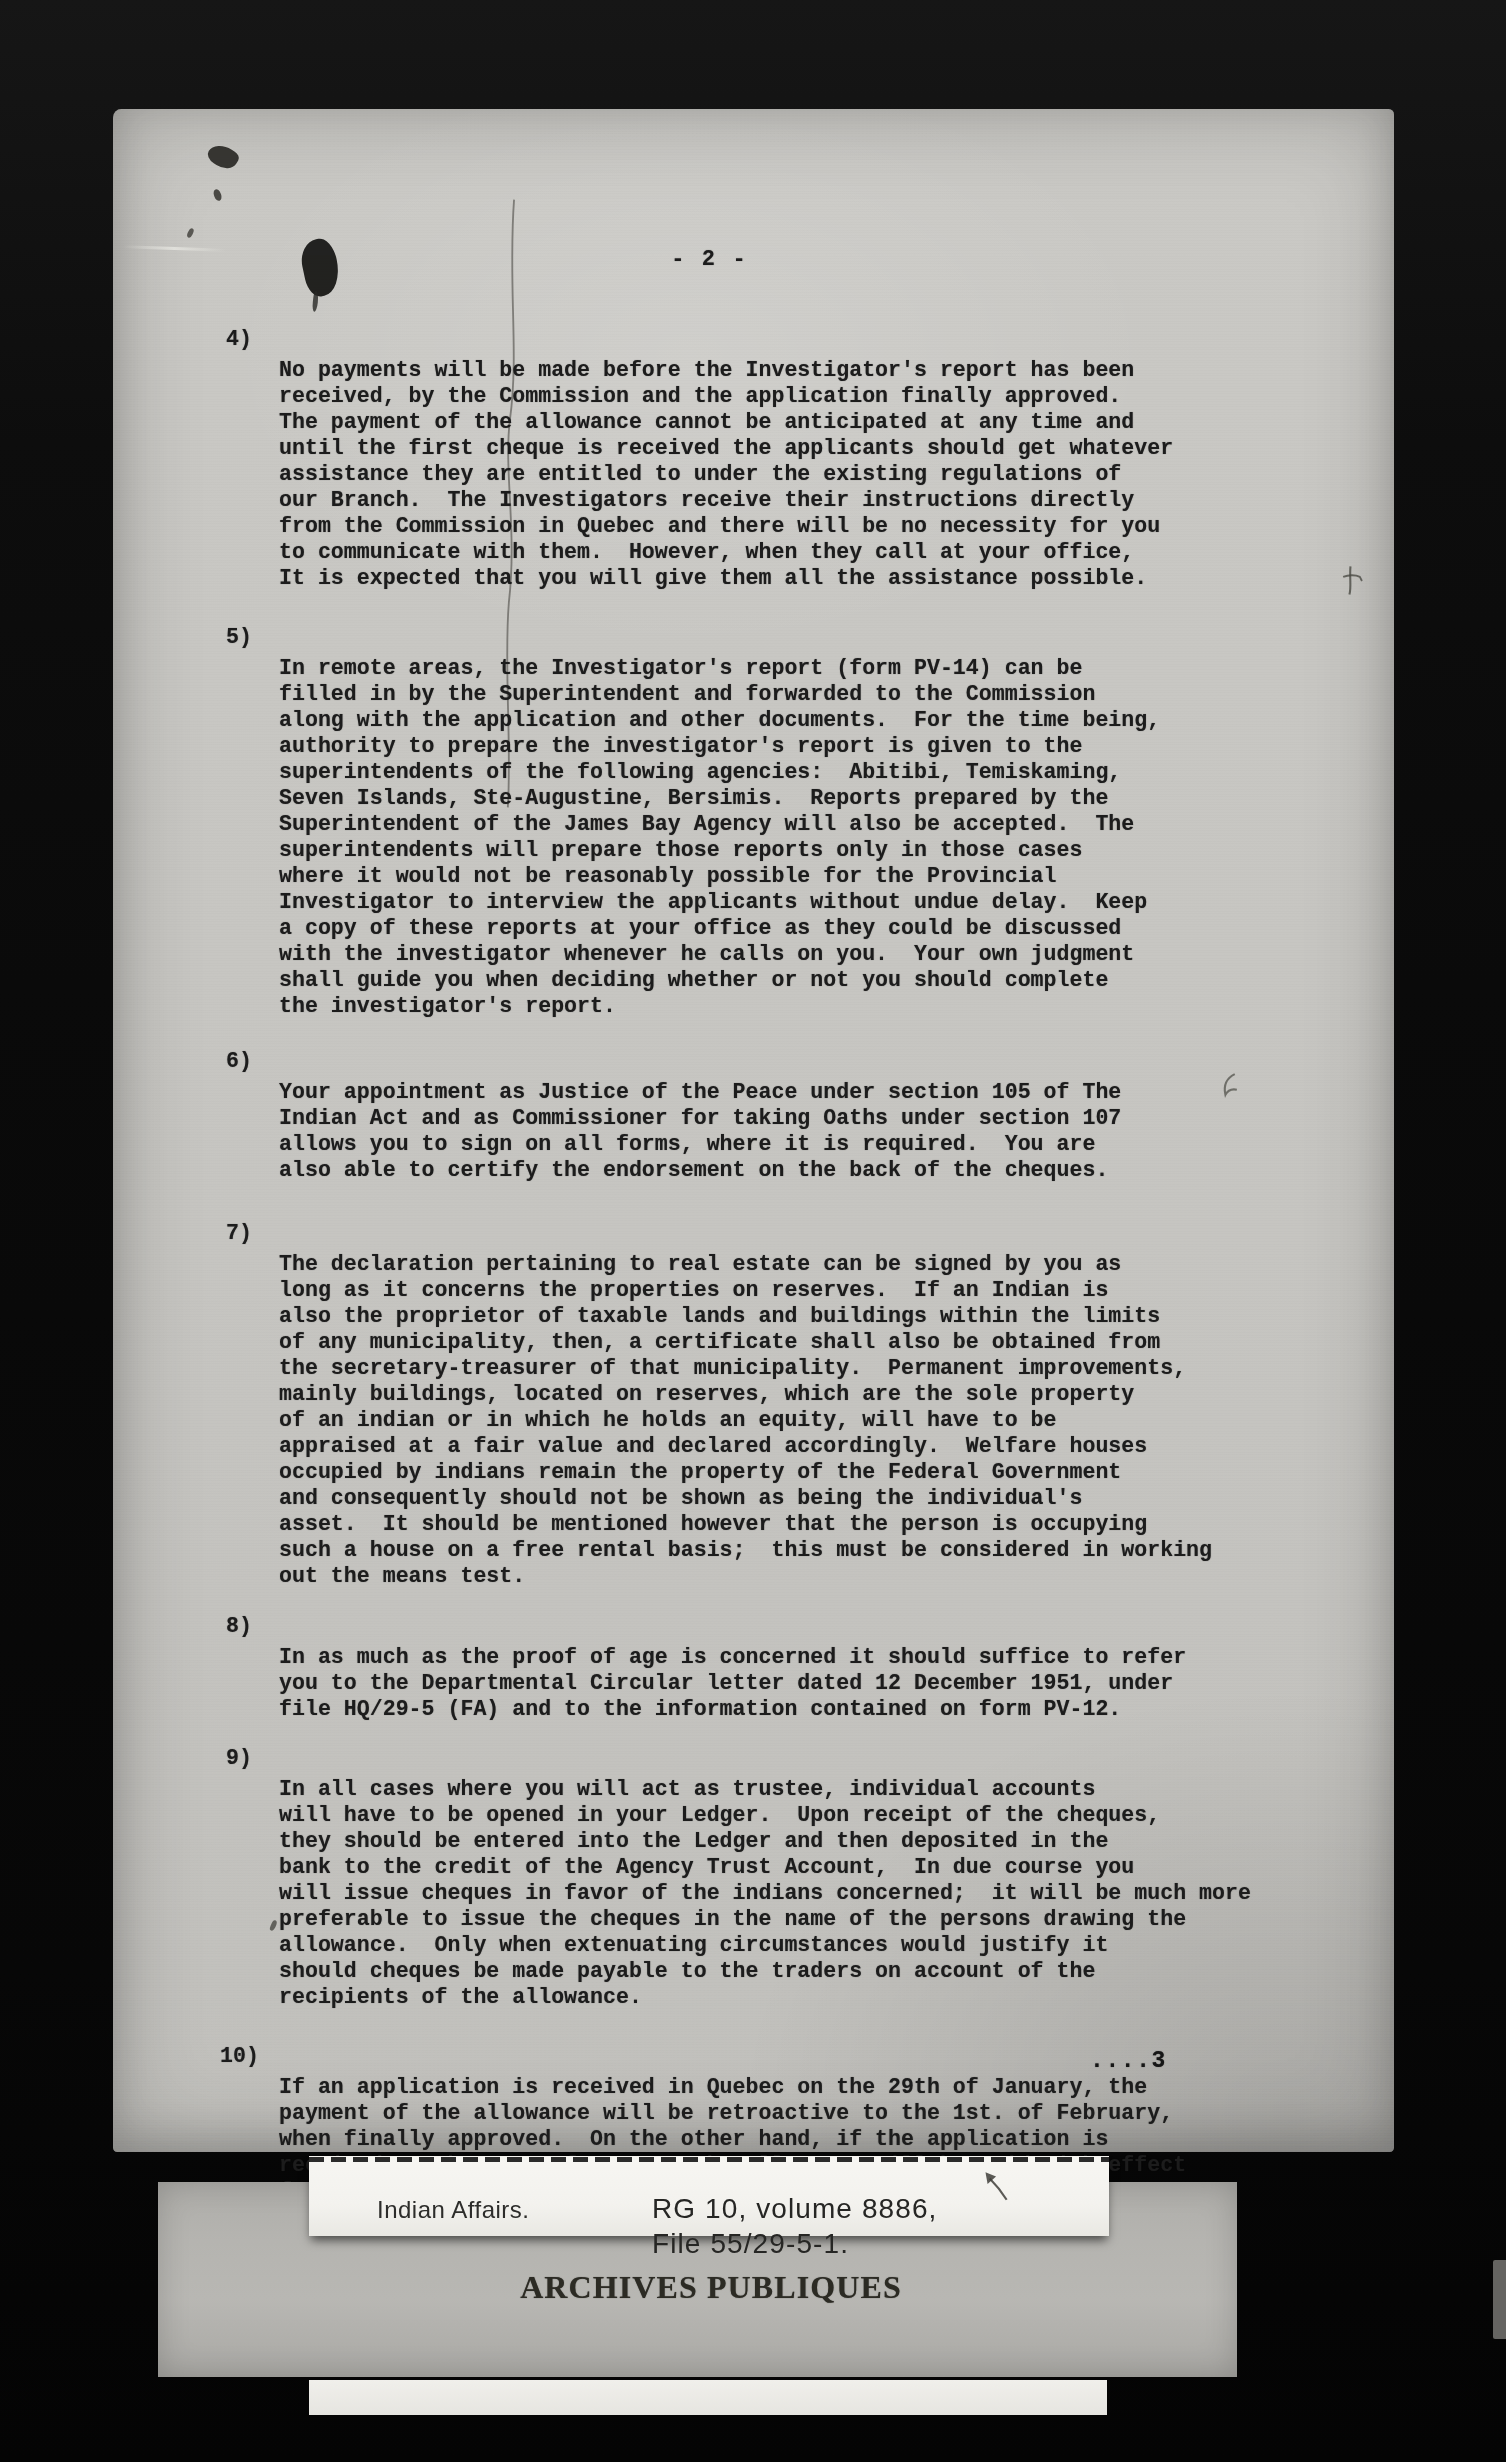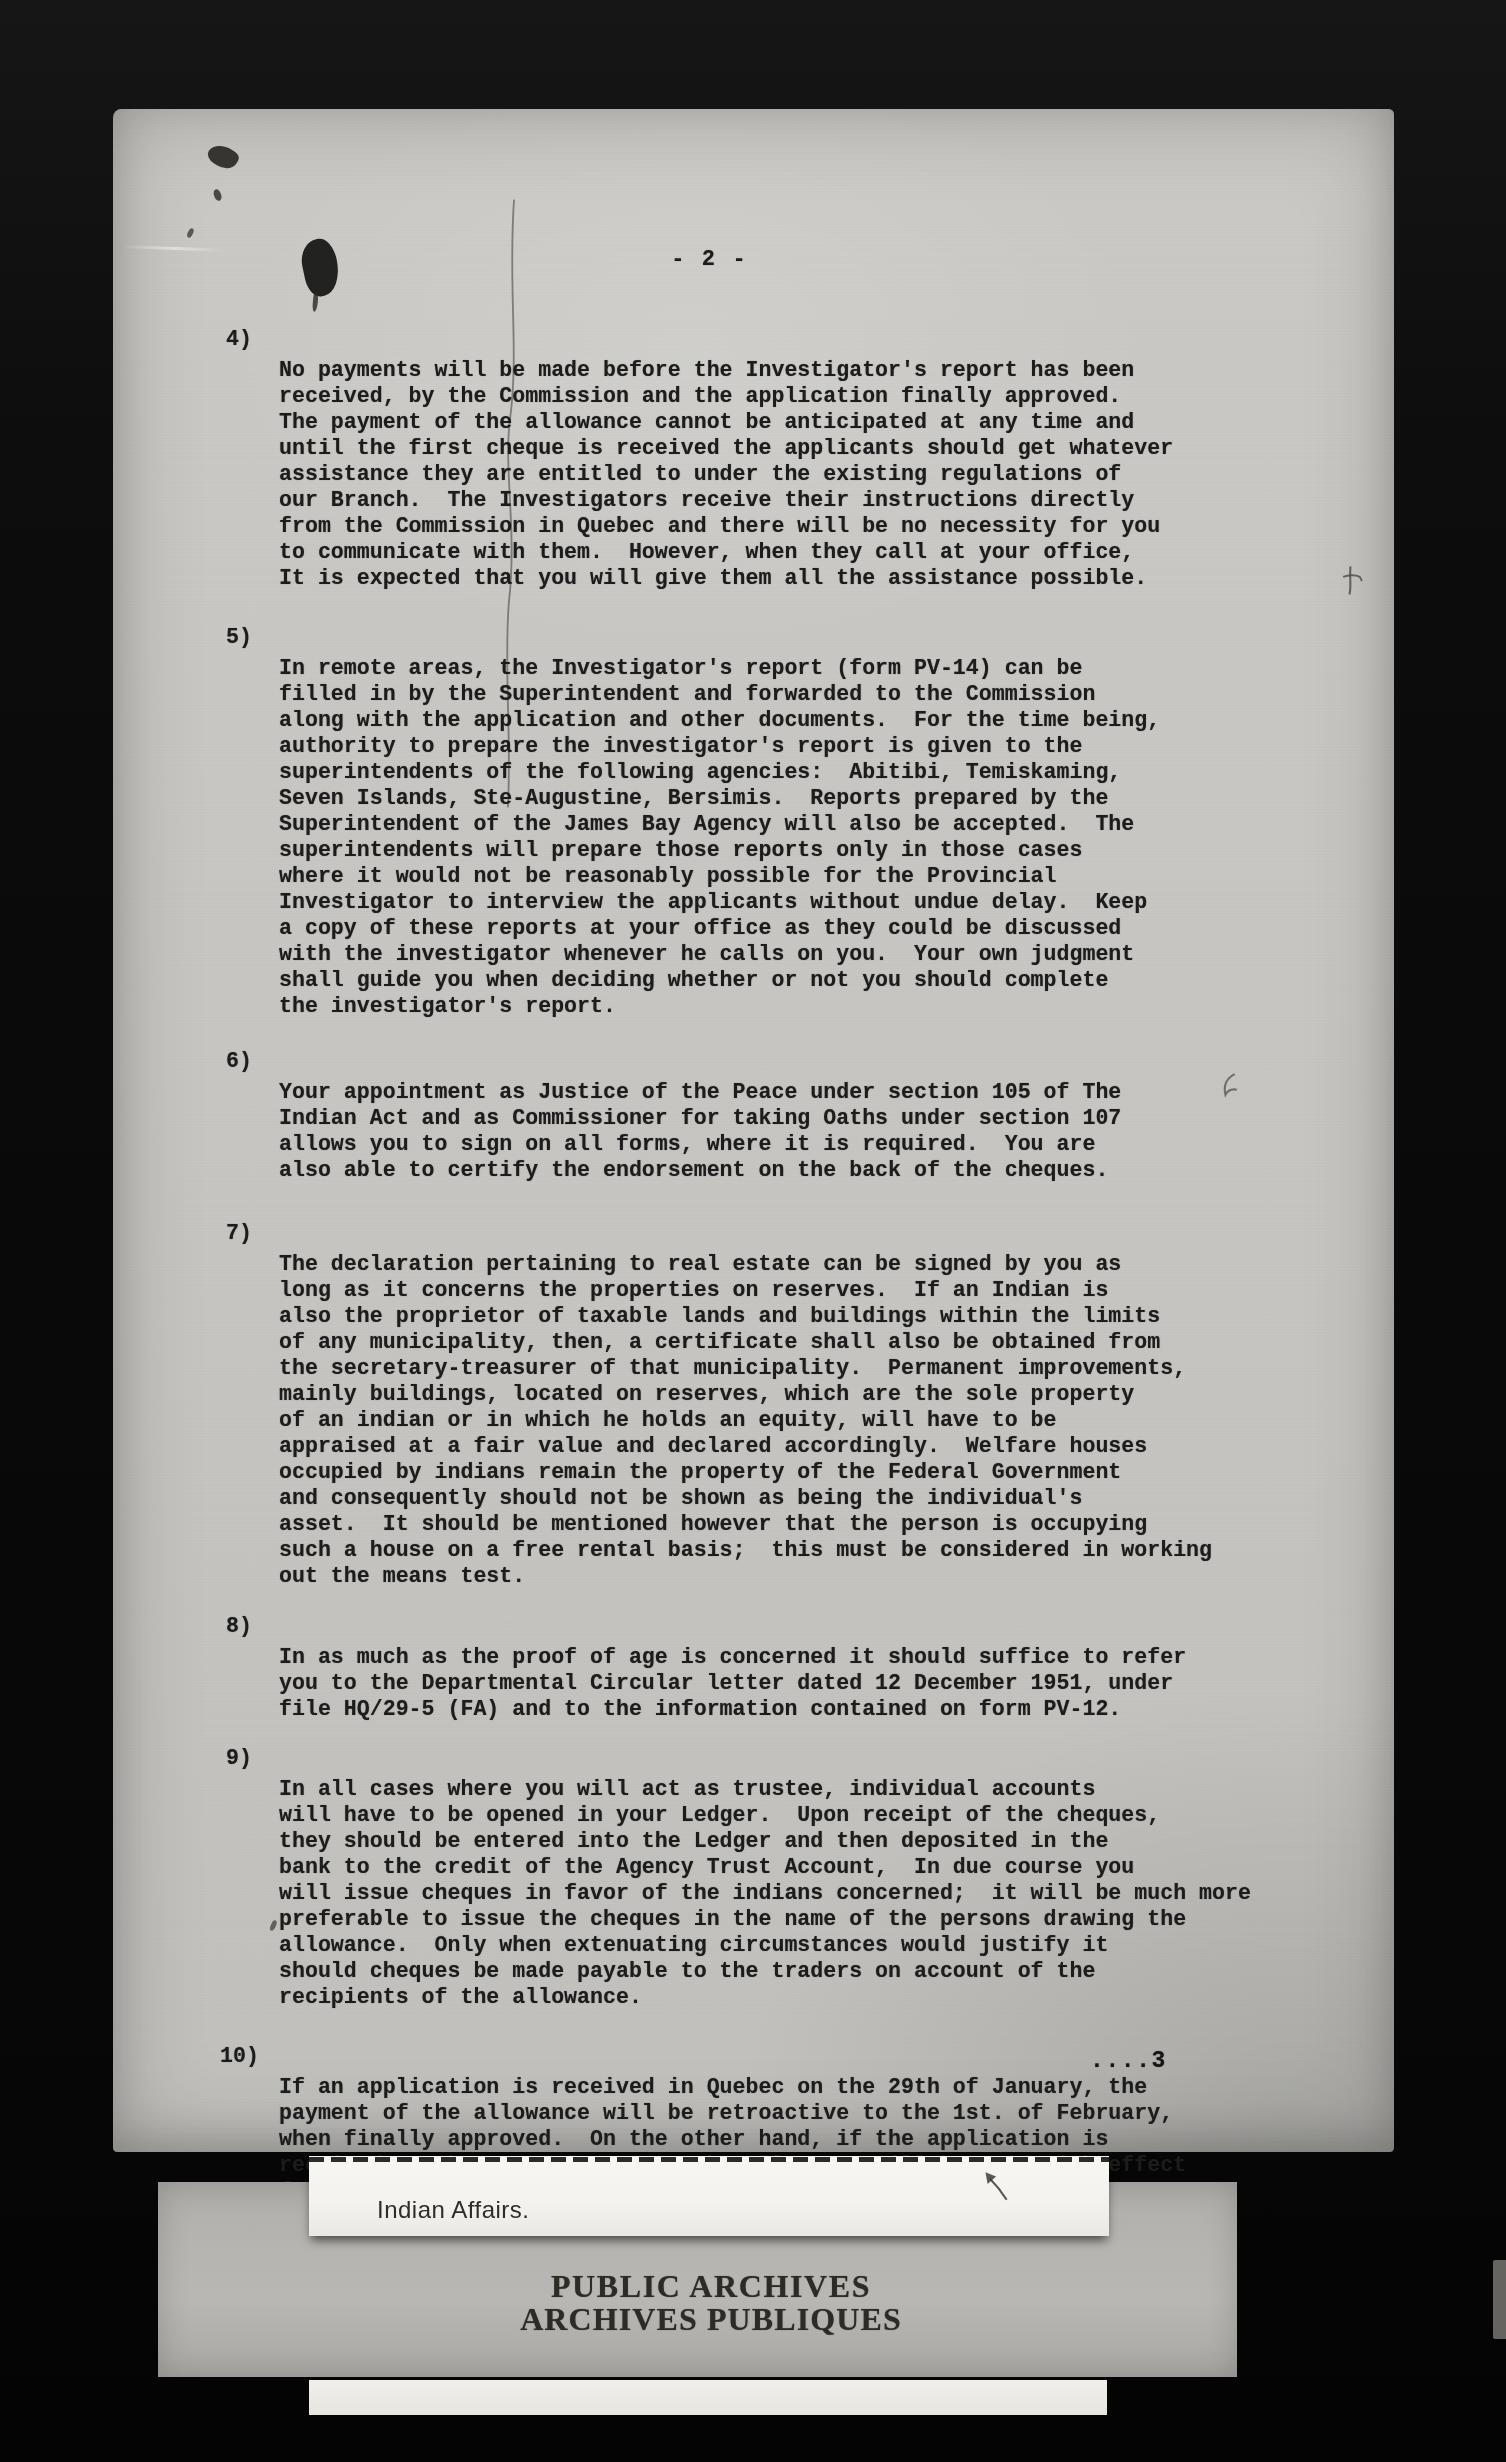--- a/index.html
+++ b/index.html
@@ -244,28 +244,29 @@
 when finally approved.  On the other hand, if the application is
 received on the 1st. of January the allowance will be paid with effect
 from the 1st. of February as well.  This means that if you receive</div>
   </div>
 </div>
     <div class="continuation">....3</div>
   </div>
 
   <div class="stamp-strip">
     <div class="stamp-text">
-      <div class="s1">PUBLIC ARCHIVES</div>
       <div class="s2">ARCHIVES PUBLIQUES</div>
     </div>
   </div>
 
   <div class="label-strip">
     <div class="dashes"></div>
     <div class="label-collection">Indian Affairs.</div>
+    <div class="label-ref">RG 10, volume 8886,
+File 55/29-5-1.</div>
     <svg class="arrow-doodle" viewBox="0 0 64 68">
       <path d="M54,60 C44,44 34,32 22,20" fill="none" stroke="#3f3e3a" stroke-width="4" opacity="0.85"></path>
       <path d="M14,8 L34,16 L18,30 Z" fill="#3f3e3a" opacity="0.85"></path>
     </svg>
   </div>
 
   <div class="bottom-strip"></div>
   <div class="right-nub"></div>
 
 </div>

